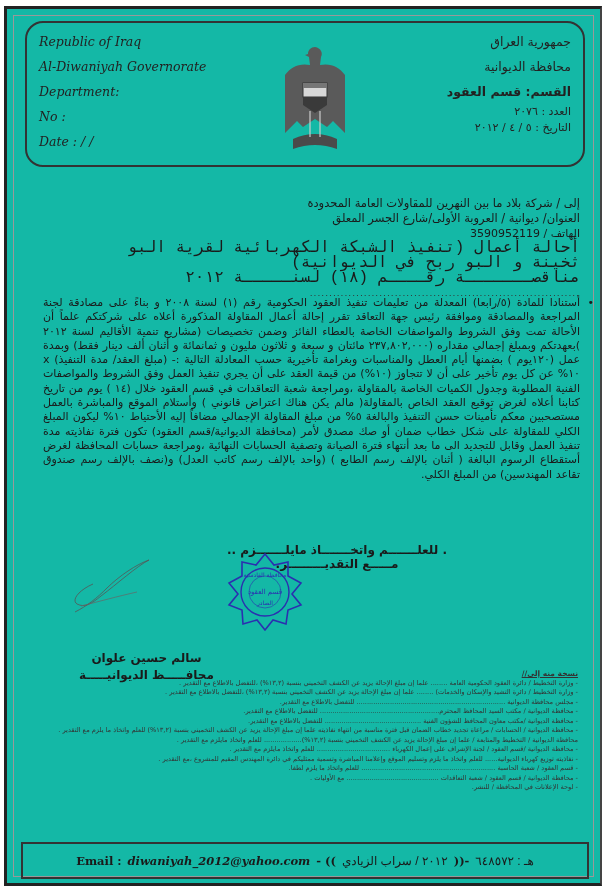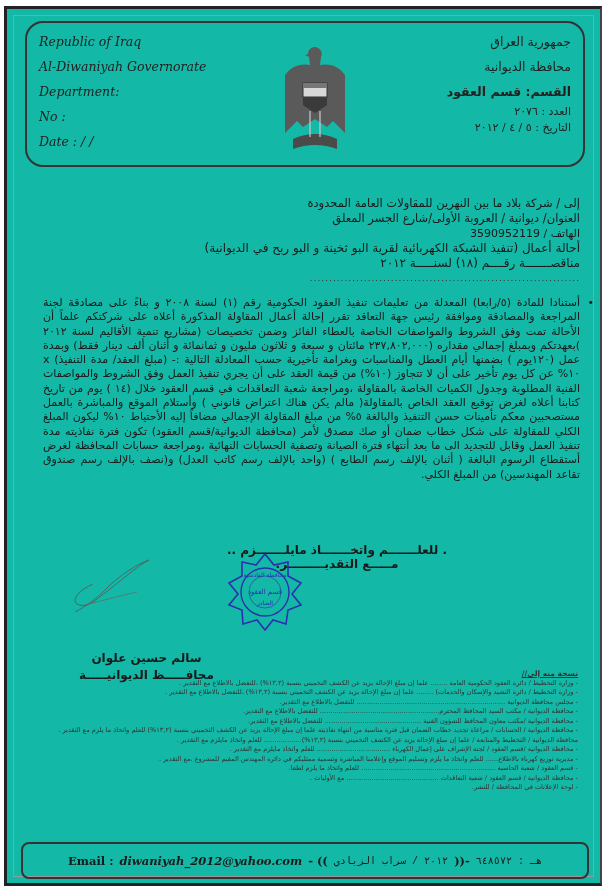--- a/index.html
+++ b/index.html
@@ -14,38 +14,38 @@
   .header-box {
     position: absolute; left: 18px; top: 12px; width: 560px; height: 146px;
     border: 2px solid #333; border-radius: 18px;
   }
   .en-col { position: absolute; left: 12px; top: 6px; font-family: "DejaVu Serif", serif; font-style: italic; font-size: 12.5px; line-height: 25px; color: #222; }
   .ar-col { position: absolute; right: 12px; top: 6px; direction: rtl; text-align: right; font-family: "DejaVu Sans", sans-serif; font-size: 12.5px; line-height: 25px; color: #222; }
   .ar-col .small { font-size: 11px; line-height: 16px; }
   .emblem { position: absolute; left: 248px; top: 18px; width: 80px; height: 115px; }
   .addressee { position: absolute; left: 90px; right: 20px; top: 180px; direction: rtl; font-size: 11.5px; line-height: 15px; margin-top: 7px; }
   .addressee .sub { font-size: 11px; }
-  .subject { font-size: 12px; }
+  .subject { font-size: 16px; font-family: Liberation Mono, monospace; }
   .dots { letter-spacing: 1px; font-size: 9px; color: #333; }
   .body-text { position: absolute; left: 36px; right: 20px; top: 287px; direction: rtl; text-align: justify; font-size: 11px; line-height: 14.3px; }
   .bullet { position: absolute; right: -14px; top: 0; font-size: 11px; }
   .closing { position: absolute; left: 200px; width: 260px; top: 534px; direction: rtl; text-align: center; font-weight: bold; font-size: 12px; }
   .signature { position: absolute; left: 60px; top: 547px; width: 90px; height: 60px; }
   .signer { position: absolute; left: 72px; top: 605px; direction: rtl; text-align: center; font-weight: bold; font-size: 12px; line-height: 17px; margin-top: 36px; }
   .stamp { position: absolute; left: 218px; top: 543px; width: 80px; height: 80px; }
   .copies { position: absolute; left: 38px; right: 22px; top: 660px; direction: rtl; text-align: right; font-size: 6.6px; line-height: 9.5px; color: #333; }
   .copies .title { font-weight: bold; text-decoration: underline; font-size: 7.5px; }
   .footer-box {
     position: absolute; left: 14px; top: 833px; width: 568px; height: 37px;
-    border: 2px solid #333; border-radius: 8px;
+    border: 2px solid #333; border-radius: 0;
     display: flex; align-items: center; justify-content: center; gap: 6px;
     font-family: "DejaVu Serif", serif; font-size: 11.5px; font-weight: bold;
   }
   .footer-box .email { font-style: italic; font-weight: bold; text-align: center; }
-  .footer-box .ar { direction: rtl; font-family: Liberation Mono, monospace; font-weight: normal; font-size: 10px; }
+  .footer-box .ar { direction: rtl; font-family: Liberation Sans, sans-serif; font-weight: normal; font-size: 12px; }
 </style>
 </head>
 <body>
 
 <div class="page">
   <div class="inner-line"></div>
 
   <div class="header-box">
     <div class="en-col">
       <div>Republic of Iraq</div>
@@ -112,21 +112,21 @@
   <div class="copies">
     <div class="title">نسخة منه إلى//</div>
     <div>- وزارة التخطيط / دائرة العقود الحكومية العامة ........ علما إن مبلغ الإحالة يزيد عن الكشف التخميني بنسبة (١٣,٢%) ،للتفضل بالاطلاع مع التقدير .</div>
     <div>- وزارة التخطيط / دائرة التشيد والإسكان والخدمات) ........ علما إن مبلغ الإحالة يزيد عن الكشف التخميني بنسبة (١٣,٢%) ،للتفضل بالاطلاع مع التقدير .</div>
     <div>- مجلس محافظة الديوانية ....................................................................... للتفضل بالاطلاع مع التقدير.</div>
     <div>- محافظة الديوانية / مكتب السيد المحافظ المحترم......................................................... للتفضل بالاطلاع مع التقدير.</div>
     <div>- محافظة الديوانية /مكتب معاون المحافظ للشؤون الفنية .............................................. للتفضل بالاطلاع مع التقدير.</div>
     <div>- محافظة الديوانية / الحسابات / مراعاة تجديد خطاب الضمان قبل فترة مناسبة من انتهاء نفاذيته علما إن مبلغ الإحالة يزيد عن الكشف التخميني بنسبة (١٣,٢%) للعلم واتخاذ ما يلزم مع التقدير .</div>
     <div>محافظة الديوانية / التخطيط والمتابعة / علما إن مبلغ الإحالة يزيد عن الكشف التخميني بنسبة (١٣,٢%).................. للعلم واتخاذ مايلزم مع التقدير .</div>
     <div>- محافظة الديوانية /قسم العقود / لجنة الإشراف على إعمال الكهرباء ................................... للعلم واتخاذ مايلزم مع التقدير .</div>
-    <div>- مديرية توزيع كهرباء بالاطلاع...... للعلم واتخاذ ما يلزم وتسليم الموقع وإعلامنا المباشرة وتسمية ممثليكم في دائرة المهندس المقيم للمشروع ،مع التقدير .</div>
+    <div>- نفاذيته توزيع كهرباء الديوانية...... للعلم واتخاذ ما يلزم وتسليم الموقع وإعلامنا المباشرة وتسمية ممثليكم في دائرة المهندس المقيم للمشروع ،مع التقدير .</div>
     <div>- قسم العقود / شعبة الحاسبة ................................................................ للعلم واتخاذ ما يلزم لطفا.</div>
     <div>- محافظة الديوانية / قسم العقود / شعبة التعاقدات ............................................ مع الأوليات .</div>
     <div>- لوحة الإعلانات في المحافظة / للنشر.</div>
   </div>
 
   <div class="footer-box">
     <span>Email :</span>
     <span class="email">diwaniyah_2012@yahoo.com</span>
     <span>- ((</span>
     <span class="ar">٢٠١٢ / سراب الزيادي</span>

